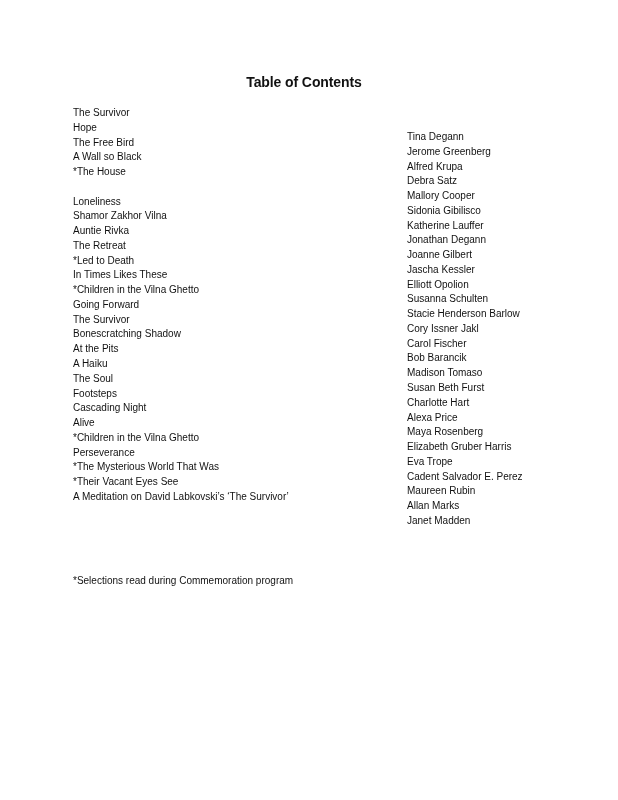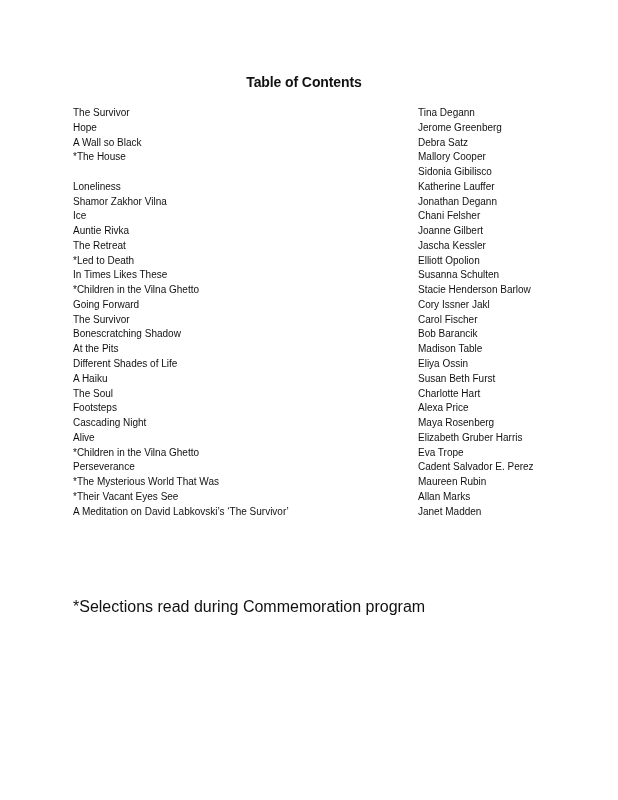--- a/index.html
+++ b/index.html
@@ -3,60 +3,60 @@
 <meta charset="utf-8">
 <style>
   html, body { margin: 0; padding: 0; background: #ffffff; }
   body { width: 618px; height: 800px; position: relative; overflow: hidden;
          font-family: "Liberation Sans", "DejaVu Sans", sans-serif; color: #111; }
   .title { position: absolute; top: 74px; left: 0; width: 608px; text-align: center;
            font-weight: bold; font-size: 14px; letter-spacing: -0.1px; }
   .toc { position: absolute; top: 106px; left: 73px; width: 480px; }
   .row { height: 14.77px; line-height: 14.77px; font-size: 10px; position: relative; white-space: nowrap; }
   .row .t { position: absolute; left: 0; }
-  .row .a { position: absolute; left: 345px; }
-  .note { position: absolute; top: 600px; left: 73px; font-size: 16px; line-height: 14px; white-space: nowrap; }
+  .row .a { position: absolute; left: 334px; margin-top: 24px; }
+  .note { position: absolute; top: 574px; left: 73px; font-size: 10px; line-height: 14px; white-space: nowrap; }
 </style>
 </head>
 <body>
 
 <div class="title">Table of Contents</div>
 
 <div class="toc">
   <div class="row">
       <span class="t">The Survivor</span>
       <span class="a">Tina Degann</span>
     </div>
   <div class="row">
       <span class="t">Hope</span>
       <span class="a">Jerome Greenberg</span>
+    </div>
+  <div class="row">
+      <span class="t">The Free Bird</span>
+      <span class="a">Alfred Krupa</span>
     </div>
   <div class="row">
       <span class="t">A Wall so Black</span>
       <span class="a">Debra Satz</span>
     </div>
   <div class="row">
       <span class="t">*The House</span>
       <span class="a">Mallory Cooper</span>
     </div>
   <div class="row">
       <span class="t"></span>
       <span class="a">Sidonia Gibilisco</span>
     </div>
   <div class="row">
       <span class="t">Loneliness</span>
       <span class="a">Katherine Lauffer</span>
     </div>
   <div class="row">
       <span class="t">Shamor Zakhor Vilna</span>
       <span class="a">Jonathan Degann</span>
-    </div>
-  <div class="row">
-      <span class="t">Ice</span>
-      <span class="a">Chani Felsher</span>
     </div>
   <div class="row">
       <span class="t">Auntie Rivka</span>
       <span class="a">Joanne Gilbert</span>
     </div>
   <div class="row">
       <span class="t">The Retreat</span>
       <span class="a">Jascha Kessler</span>
     </div>
   <div class="row">
@@ -78,25 +78,21 @@
   <div class="row">
       <span class="t">The Survivor</span>
       <span class="a">Carol Fischer</span>
     </div>
   <div class="row">
       <span class="t">Bonescratching Shadow</span>
       <span class="a">Bob Barancik</span>
     </div>
   <div class="row">
       <span class="t">At the Pits</span>
-      <span class="a">Madison Table</span>
-    </div>
-  <div class="row">
-      <span class="t">Different Shades of Life</span>
-      <span class="a">Eliya Ossin</span>
+      <span class="a">Madison Tomaso</span>
     </div>
   <div class="row">
       <span class="t">A Haiku</span>
       <span class="a">Susan Beth Furst</span>
     </div>
   <div class="row">
       <span class="t">The Soul</span>
       <span class="a">Charlotte Hart</span>
     </div>
   <div class="row">

